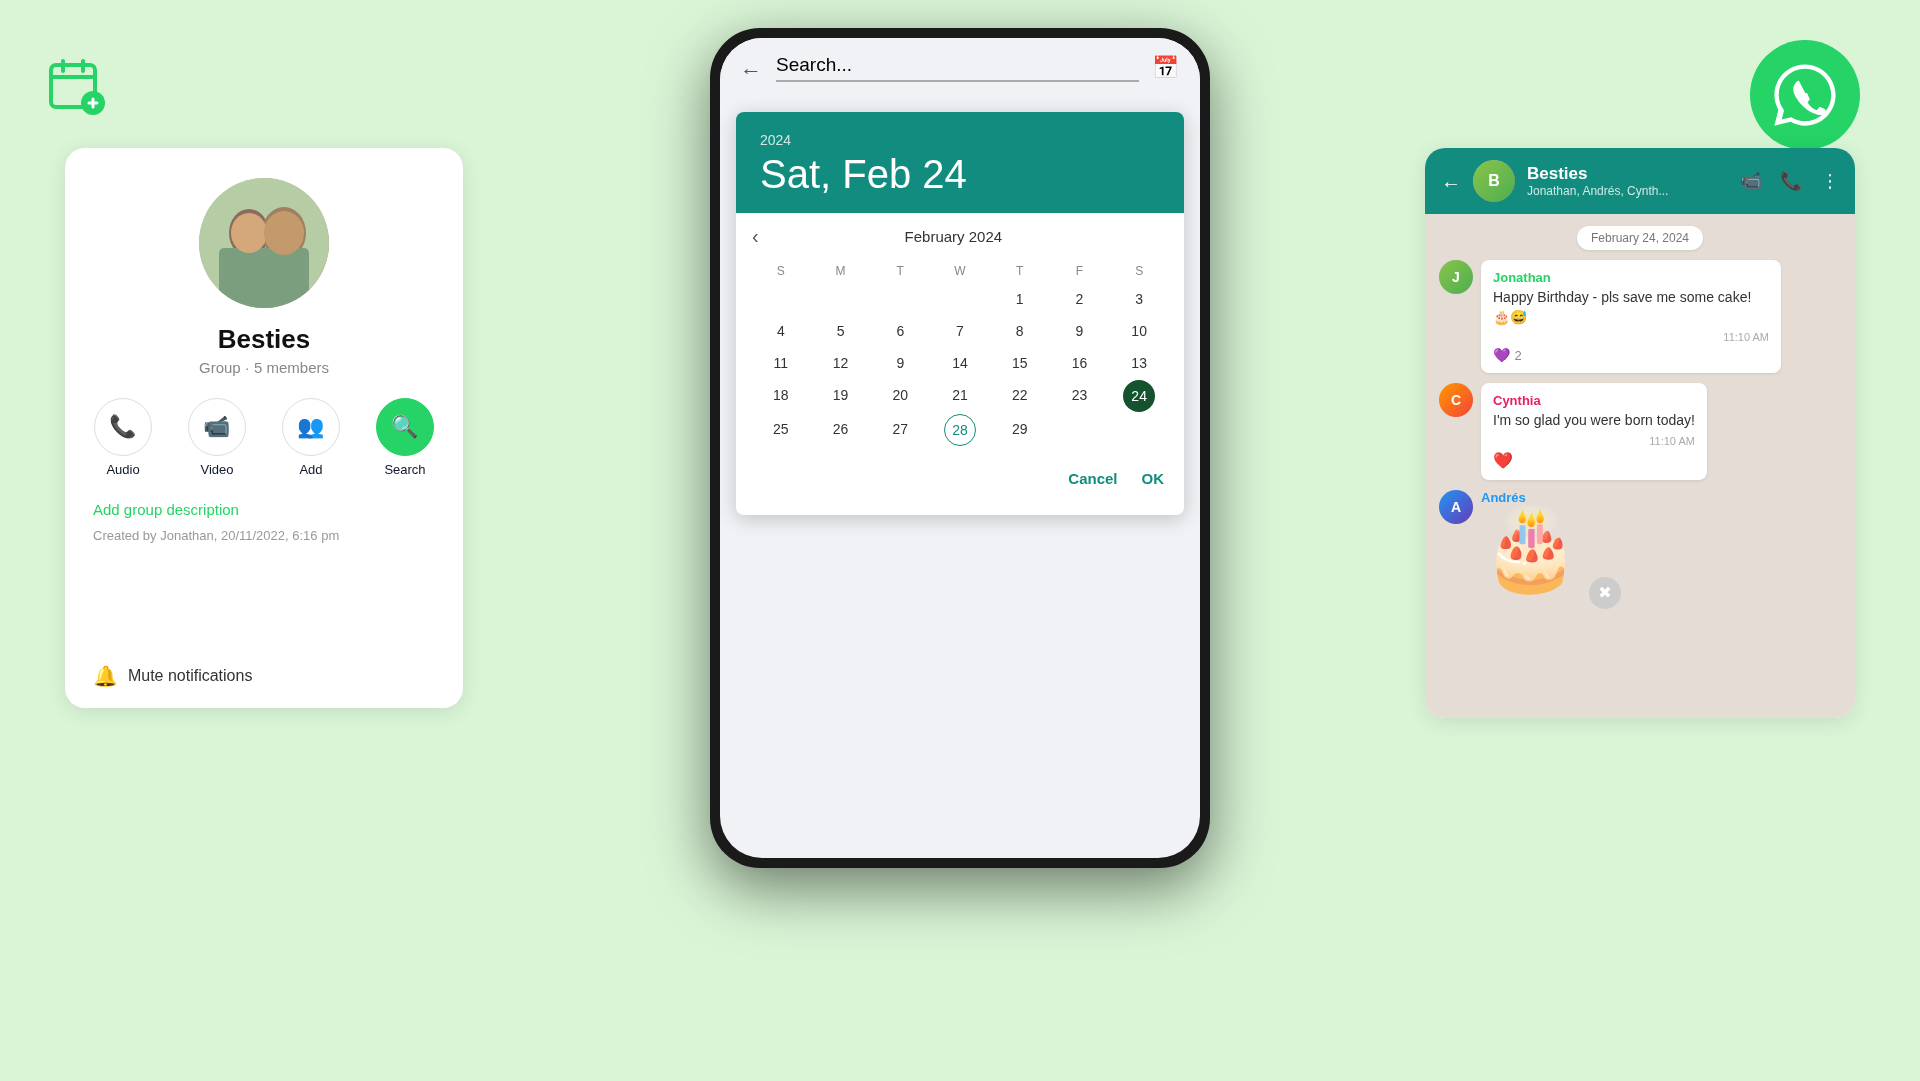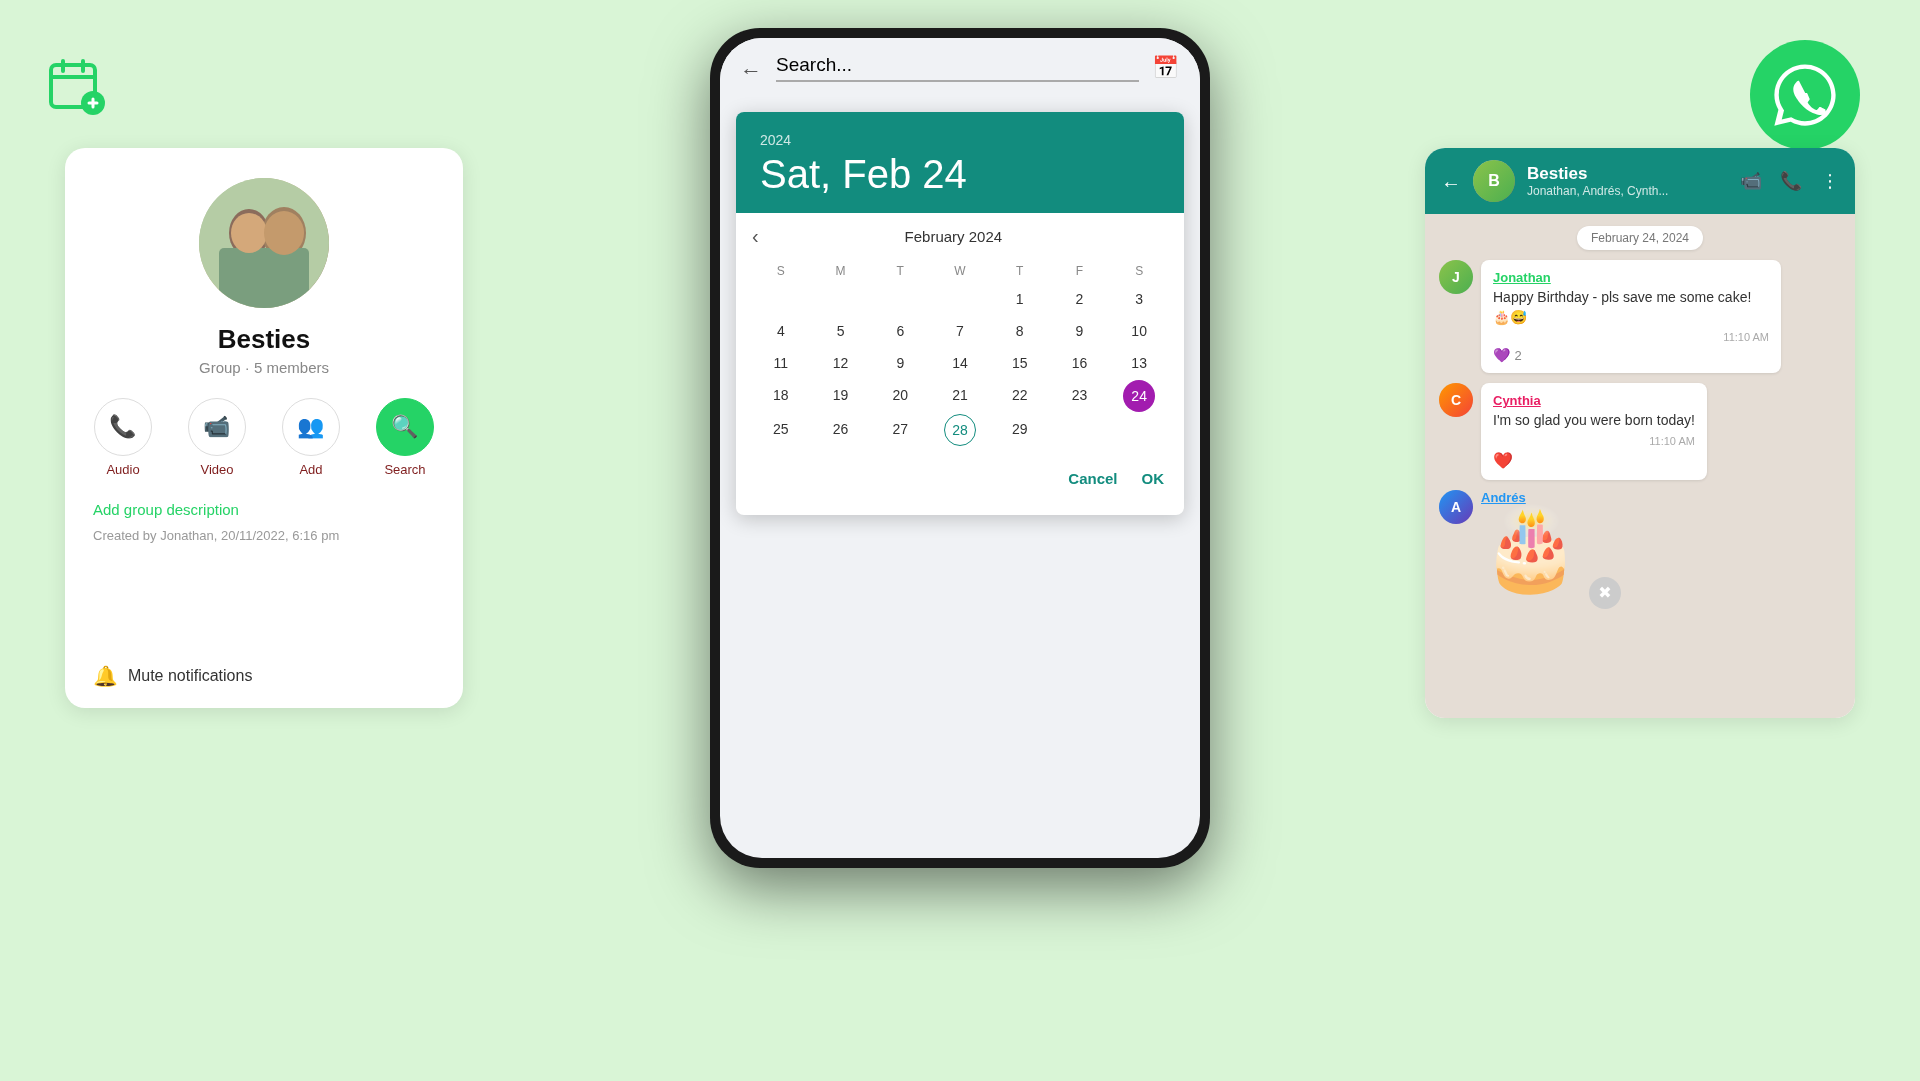--- a/index.html
+++ b/index.html
@@ -129,21 +129,21 @@
     }
 
     .action-btn .icon-circle.active {
       background: #25d366;
       border-color: #25d366;
       color: white;
     }
 
     .action-btn .btn-label {
       font-size: 13px;
-      color: #7f1d1d;
+      color: #0f172a;
     }
 
     .add-description {
       color: #25d366;
       font-size: 15px;
       margin-bottom: 10px;
       align-self: flex-start;
       padding-left: 8px;
     }
 
@@ -299,21 +299,21 @@
       font-size: 14px;
       color: #333;
       border-radius: 50%;
       cursor: pointer;
       position: relative;
     }
 
     .cal-day.empty { }
 
     .cal-day.selected {
-      background: #a21caf;
+      background: #14532d;
       color: white;
       border-radius: 50%;
       width: 32px;
       height: 32px;
       display: flex;
       align-items: center;
       justify-content: center;
       margin: 0 auto;
     }
 
@@ -441,21 +441,20 @@
       border-radius: 8px;
       padding: 10px 12px;
       max-width: 300px;
       box-shadow: 0 1px 3px rgba(0,0,0,0.1);
     }
 
     .msg-sender {
       font-size: 13px;
       font-weight: 600;
       margin-bottom: 3px;
-      text-decoration: underline;
     }
 
     .msg-text {
       font-size: 14px;
       color: #333;
       line-height: 1.4;
     }
 
     .msg-time {
       font-size: 11px;

